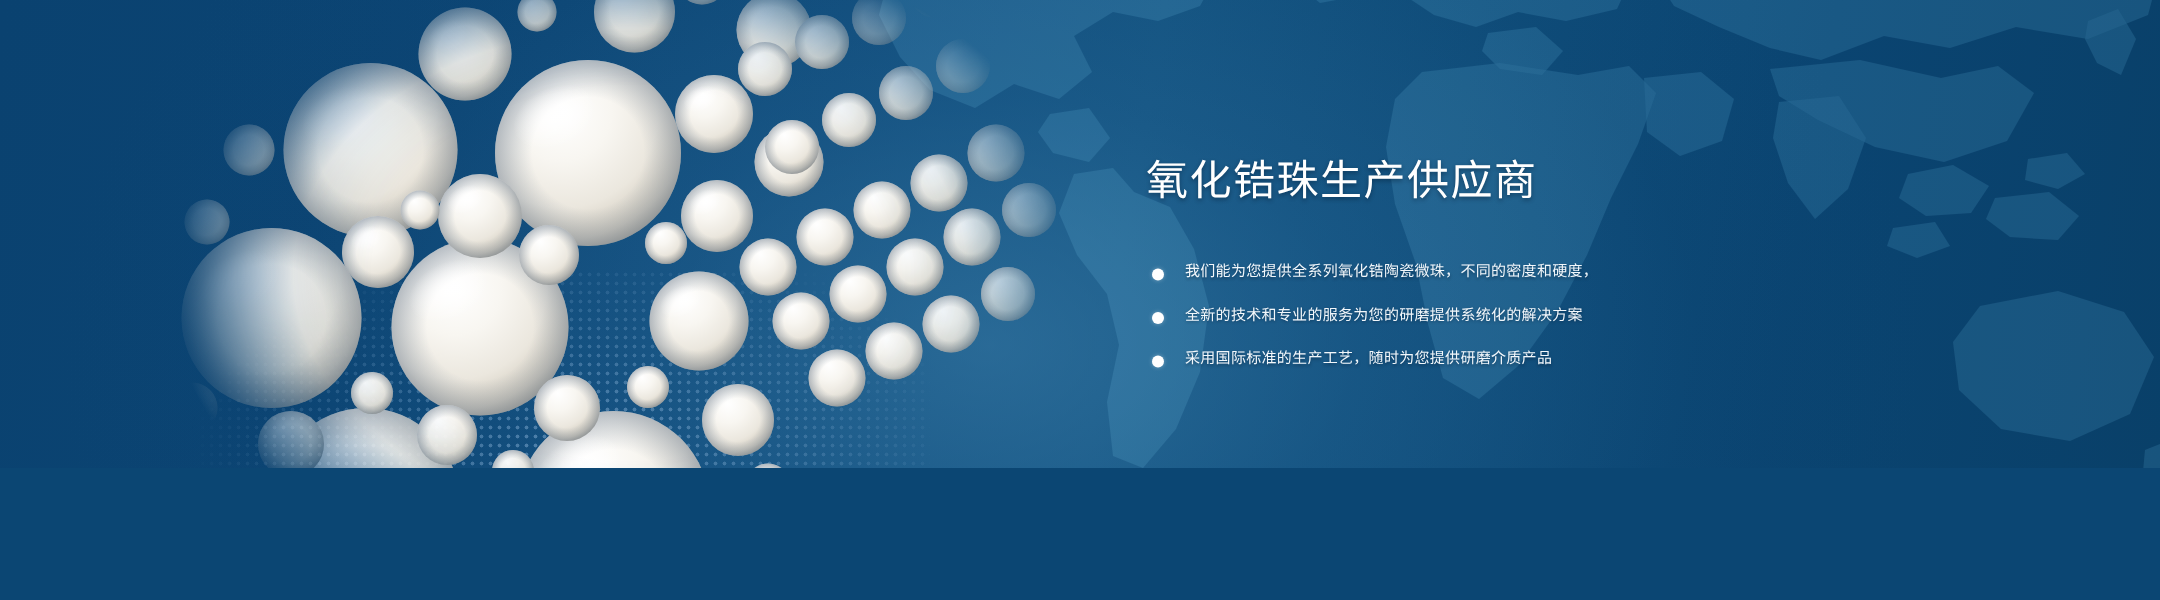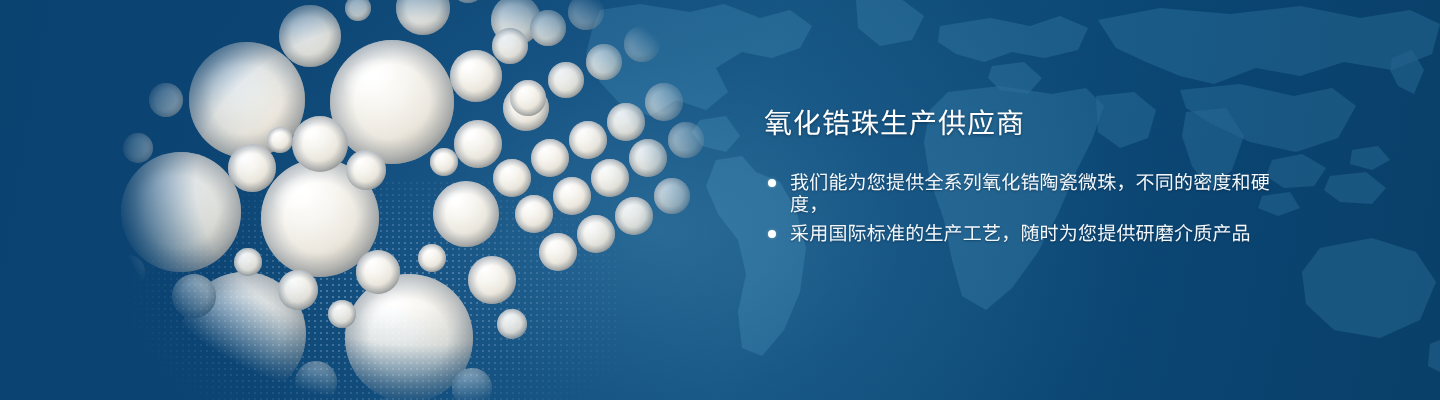--- a/index.html
+++ b/index.html
@@ -8,23 +8,24 @@
     padding: 0;
     background: #0b4673;
   }
   body {
     font-family: "Liberation Sans", "DejaVu Sans", sans-serif;
   }
 
   .banner {
     position: relative;
     width: 1440px;
-    height: 400px;
+    height: 312px;
     overflow: hidden;
     background: #8b5cf6;
+    font-family: Liberation Mono, monospace;
   }
 
   
   .bg-base {
     position: absolute;
     inset: 0;
     background:
       radial-gradient(ellipse 760px 520px at 660px 230px,
          rgba(58,124,168,0.60) 0%,
          rgba(40,104,152,0.34) 32%,
@@ -96,21 +97,21 @@
 
   .bullets {
     list-style: none;
     margin: 30px 0 0 0;
     padding: 0;
   }
   .bullet {
     position: relative;
     padding-left: 26px;
     margin-bottom: 7px;
-    font-size: 19px;
+    font-size: 10px;
     line-height: 22px;
     color: #f2f7fb;
     text-shadow: 0 1px 2px rgba(0,18,36,0.40);
     letter-spacing: 0.2px;
   }
   .bullet:last-child { margin-bottom: 12px; }
   .bullet-dot {
     position: absolute;
     left: 4px;
     top: 7px;
@@ -388,20 +389,24 @@
 
     <h1 class="headline">氧化锆珠生产供应商</h1>
 
     <ul class="bullets">
 
       <li class="bullet">
         <span class="bullet-dot"></span>
         <span class="bullet-line">我们能为您提供全系列氧化锆陶瓷微珠，不同的密度和硬度，</span>
       </li>
 
+      <li class="bullet">
+        <span class="bullet-dot"></span>
+        <span class="bullet-line">全新的技术和专业的服务为您的研磨提供系统化的解决方案</span>
+      </li>
 
       <li class="bullet">
         <span class="bullet-dot"></span>
         <span class="bullet-line">采用国际标准的生产工艺，随时为您提供研磨介质产品</span>
       </li>
 
     </ul>
   </div>
 
 </div>

